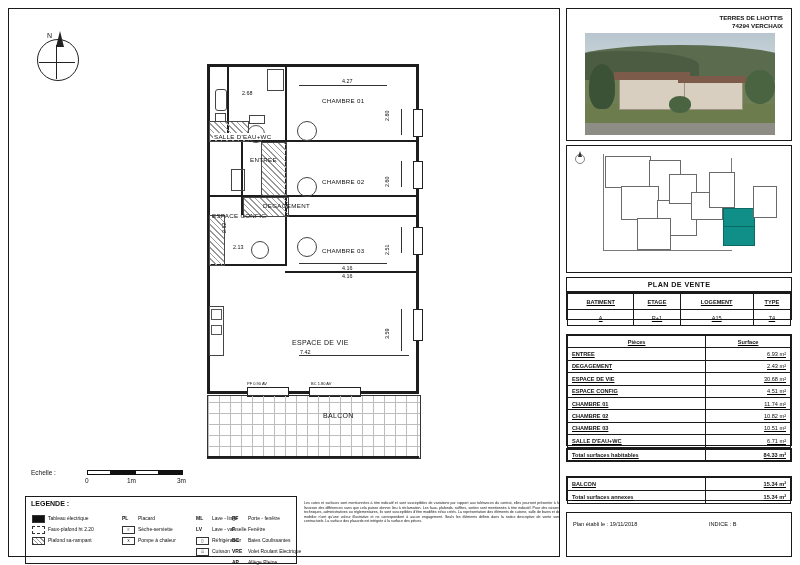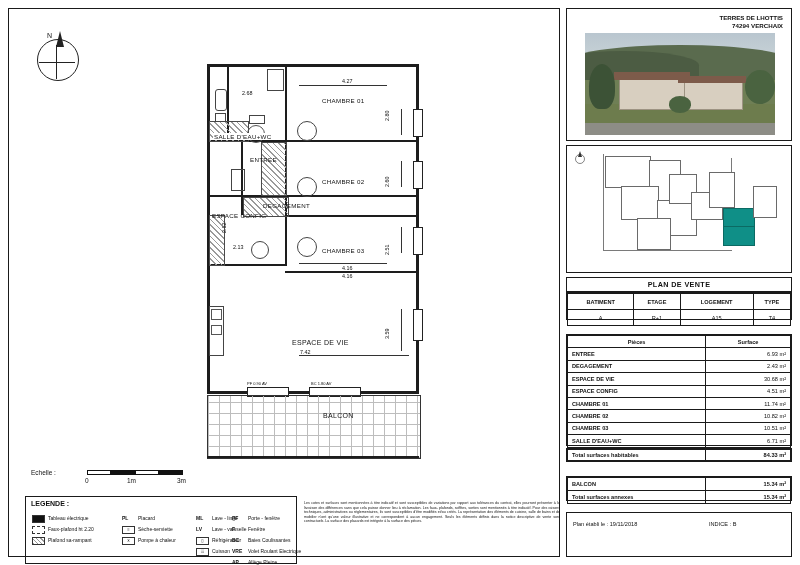--- a/index.html
+++ b/index.html
@@ -55,21 +55,21 @@
   .lg-item{display:flex;align-items:center;gap:3px;height:11px;}
   .lg-sym{width:13px;height:8px;border:1px solid #333;box-sizing:border-box;display:flex;align-items:center;justify-content:center;font-size:4.2px;background:#fff;}
   .lg-sym.black{background:#111;color:#fff;}
   .lg-sym.dash{border-style:dashed;}
   .lg-code{width:13px;font-size:5px;font-weight:bold;color:#111;}
 
   
   #notes{position:absolute;left:295px;top:492px;width:256px;height:62px;font-size:3.6px;line-height:4.6px;color:#111;text-align:justify;}
 
   
-  .rbox{position:absolute;border:1px solid #1a1a1a;box-sizing:border-box;background:#fff;}
+  .rbox{position:absolute;border:1px solid #1a1a1a;box-sizing:border-box;background:#fff;text-decoration:underline;}
 
   #photo-box{left:566px;top:8px;width:226px;height:133px;}
   #photo-title{position:absolute;right:8px;top:5px;text-align:right;font-size:6.2px;font-weight:bold;color:#111;line-height:8px;}
   #photo{position:absolute;left:18px;top:24px;width:190px;height:102px;overflow:hidden;background:#6f7f55;}
   .ph-sky{position:absolute;left:0;top:0;width:100%;height:34%;background:linear-gradient(#b9c6cf,#cdd6d9);}
   .ph-hill{position:absolute;left:-10%;top:12%;width:120%;height:34%;background:#5a6b4e;border-radius:50% 50% 0 0;}
   .ph-hill2{position:absolute;left:-20%;top:18%;width:80%;height:28%;background:#4c5c43;border-radius:50% 50% 0 0;}
   .ph-ground{position:absolute;left:0;bottom:0;width:100%;height:30%;background:#6d7c4d;}
   .ph-road{position:absolute;left:0;bottom:0;width:100%;height:12%;background:#8d8d86;}
   .ph-bld{position:absolute;background:#d8cfc0;border:1px solid #9d9382;}

